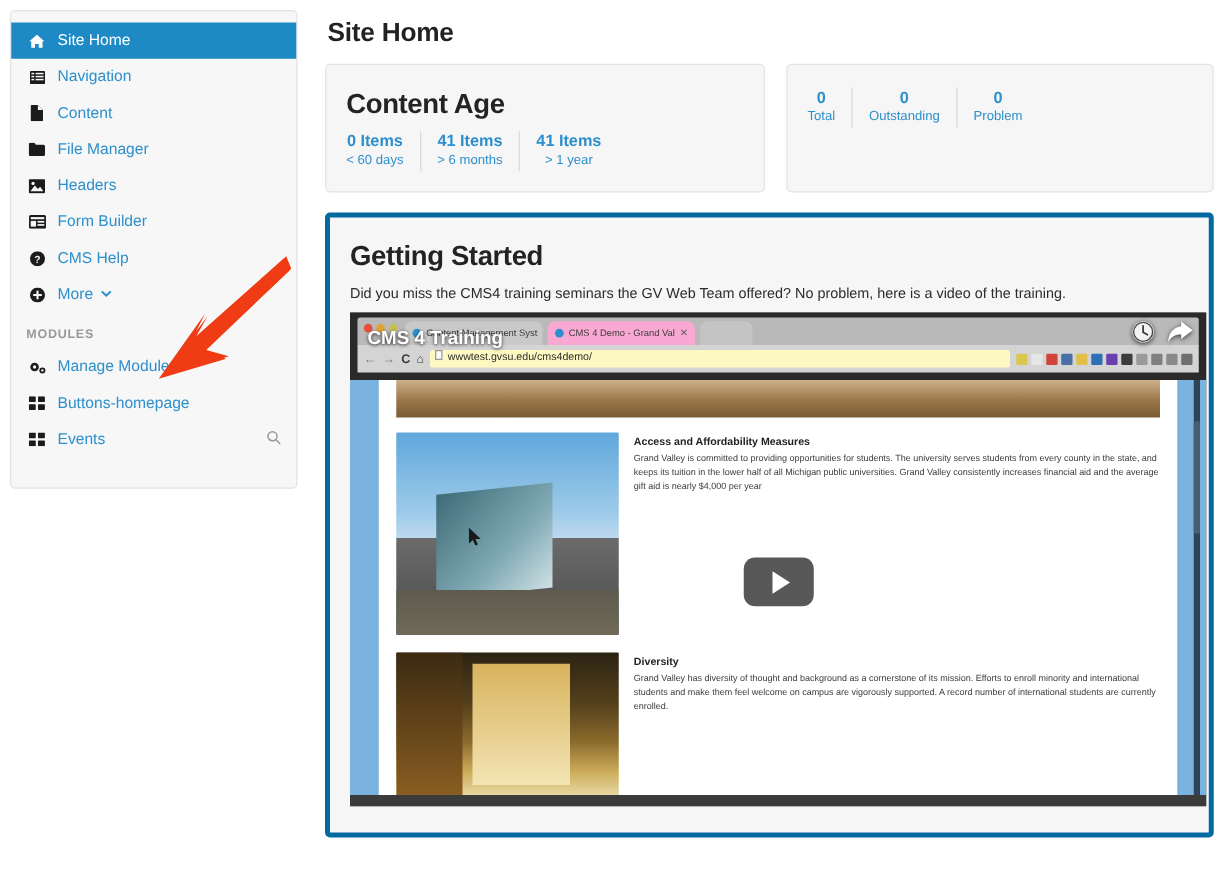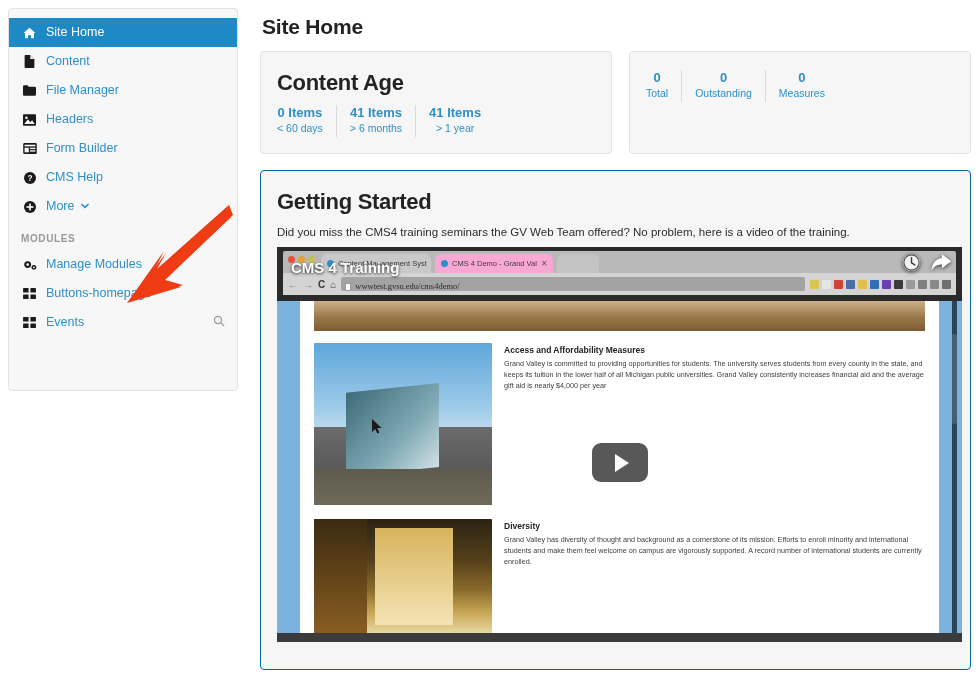--- a/index.html
+++ b/index.html
@@ -68,21 +68,21 @@
     letter-spacing: -0.3px; margin-bottom: 9px;
   }
   .stats { display: flex; }
   .stat { padding: 0 13px; text-align: center; border-left: 1px solid #d9d9d9; }
   .stat:first-child { padding-left: 0; border-left: none; }
   .stat .val { font-size: 13px; font-weight: bold; color: #2d8fcb; line-height: 1.25; }
   .stat .lbl { font-size: 10.5px; color: #2d8fcb; line-height: 1.5; }
 
   .getting-started {
     margin-top: 16px;
-    background: #f6f6f6; border: 1px solid #0369a1; border-radius: 4px;
+    background: #f6f6f6; border: 4px solid #0369a1; border-radius: 4px;
     padding: 18px 16px 14px 16px;
     height: 500px;
   }
   .getting-started h2 {
     font-size: 22px; font-weight: bold; color: #232323;
     letter-spacing: -0.3px; margin-bottom: 11px;
   }
   .gs-sub { font-size: 11.5px; color: #2b2b2b; margin-bottom: 9px; }
 
   
@@ -109,23 +109,23 @@
   .tab.t3 { left: 274px; width: 42px; background: #c4c4c4; }
   .tab .fav { width: 7px; height: 7px; border-radius: 50%; background: #2d8fcb; flex: 0 0 auto; }
   .tab .x { margin-left: auto; color: #5b5b5b; font-size: 8px; }
   .chrome-urlbar {
     position: absolute; left: 6px; right: 6px; top: 26px; height: 22px;
     background: #d4d4d4; display: flex; align-items: center; padding: 0 5px; gap: 5px;
   }
   .nav-btn { font-size: 10px; color: #787878; }
   .nav-btn.dark { color: #3a3a3a; font-weight: bold; }
   .url-field {
-    flex: 1 1 auto; height: 14px; background: #a3a3a3; border-radius: 2px;
-    display: flex; align-items: flex-end; gap: 4px; padding: 0 4px;
-    font-size: 8.5px; color: #2b2b2b; font-family: Liberation Serif, serif;
+    flex: 1 1 auto; height: 14px; background: #fef9c3; border-radius: 2px;
+    display: flex; align-items: flex-start; gap: 4px; padding: 0 4px;
+    font-size: 8.5px; color: #2b2b2b; font-family: Liberation Sans, sans-serif;
   }
   .url-doc { width: 6px; height: 8px; background: #fafafa; border: 1px solid #9a9a9a; }
   .ext-icons { display: flex; align-items: center; gap: 3px; }
   .ext-icons i { width: 9px; height: 9px; border-radius: 1px; display: block; }
 
   .viewport { position: absolute; left: 0; right: 0; top: 54px; bottom: 9px; background: #74aedd; display: flex; }
   .vp-left { width: 42px; background: #7ab3e0; }
   .vp-page { flex: 1 1 auto; background: #ffffff; position: relative; overflow: hidden; }
   .vp-right { width: 42px; background: #7ab3e0; position: relative; }
   .vp-scroll-track { position: absolute; right: 5px; top: 0; bottom: 0; width: 5px; background: #2f4356; }
@@ -197,20 +197,34 @@
 
     <div class="nav-item active">
       <span class="ico">
         <svg width="13" height="12" viewBox="0 0 16 16" fill="currentColor">
             <path d="M8 1 0 8h2v7h4v-4h4v4h4V8h2z"></path>
           </svg>
       </span>
       <span class="nav-label">Site Home</span>
     </div>
 
+    <div class="nav-item">
+      <span class="ico">
+        <svg width="12" height="12" viewBox="0 0 16 16" fill="currentColor">
+            <rect x="0" y="1" width="16" height="14" rx="1"></rect>
+            <rect x="1.5" y="3" width="3" height="1.6" fill="#f7f7f7"></rect>
+            <rect x="6" y="3" width="8.5" height="1.6" fill="#f7f7f7"></rect>
+            <rect x="1.5" y="6.2" width="3" height="1.6" fill="#f7f7f7"></rect>
+            <rect x="6" y="6.2" width="8.5" height="1.6" fill="#f7f7f7"></rect>
+            <rect x="1.5" y="9.4" width="3" height="1.6" fill="#f7f7f7"></rect>
+            <rect x="6" y="9.4" width="8.5" height="1.6" fill="#f7f7f7"></rect>
+          </svg>
+      </span>
+      <span class="nav-label">Navigation</span>
+    </div>
 
     <div class="nav-item">
       <span class="ico">
         <svg width="11" height="13" viewBox="0 0 12 16" fill="currentColor">
             <path d="M7 0H1a1 1 0 0 0-1 1v14a1 1 0 0 0 1 1h10a1 1 0 0 0 1-1V5L7 0z"></path>
             <path d="M7 0v5h5z" fill="#f7f7f7"></path>
           </svg>
       </span>
       <span class="nav-label">Content</span>
     </div>
@@ -355,21 +369,21 @@
           <div class="stat">
             <div class="val">0</div>
             <div class="lbl">Total</div>
           </div>
           <div class="stat">
             <div class="val">0</div>
             <div class="lbl">Outstanding</div>
           </div>
           <div class="stat">
             <div class="val">0</div>
-            <div class="lbl">Measures</div>
+            <div class="lbl">Problem</div>
           </div>
         </div>
       </section>
     </div>
 
     <section class="getting-started">
       <h2>Getting Started</h2>
       <p class="gs-sub">Did you miss the CMS4 training seminars the GV Web Team offered? No problem, here is a video of the training.</p>
 
       <div class="video">

